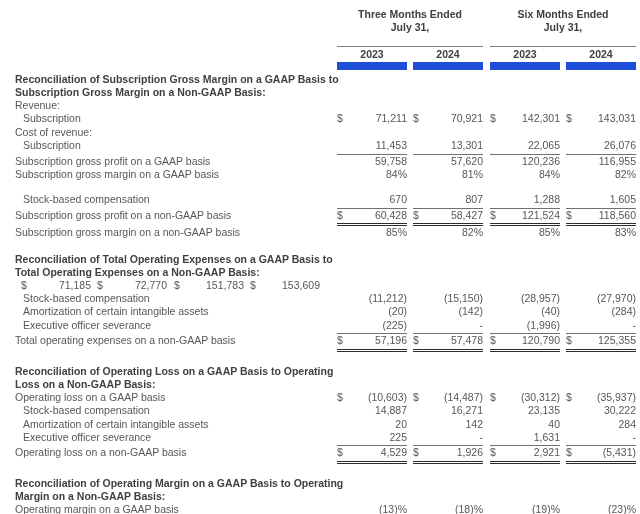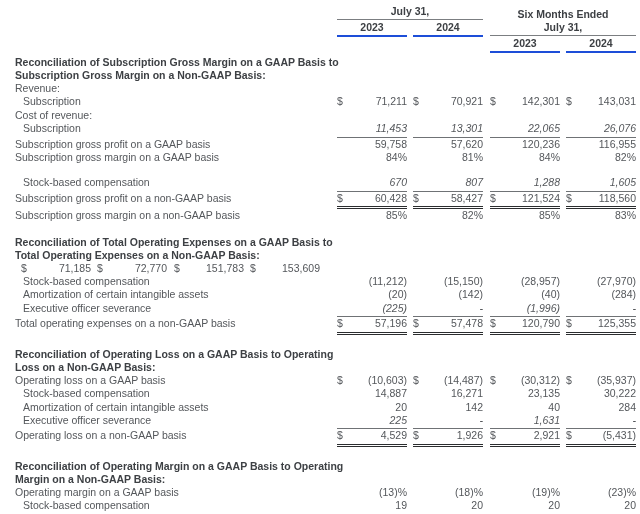--- a/index.html
+++ b/index.html
@@ -11,52 +11,53 @@
   }
   .doc { padding: 5px 9px 0 15px; width: 640px; }
 
   
   .head { display: flex; }
   .head-spacer { width: 316px; flex: none; }
   .col-group { width: 146px; flex: none; margin-left: 6px; text-align: center;
                font-weight: bold; color: #3d4044; }
   .col-group.g2 { margin-left: 7px; }
   .group-title { line-height: 13px; padding-top: 3px; }
-  .group-sub { line-height: 12px; padding-bottom: 2px; border-bottom: 1px solid #7b7e81; }
+  .group-sub { line-height: 12px; padding-bottom: 13px; border-bottom: 1px solid #7b7e81; }
   .years { display: flex; padding-top: 1px; }
   .year { width: 70px; flex: none; line-height: 13px; padding-bottom: 1px;
-          border-bottom: 2px solid #1d4ed8; text-align: center; }
+          border-bottom: 8px solid #1d4ed8; text-align: center; }
   .year + .year { margin-left: 6px; }
 
   
   .section { margin-top: 13px; }
   .section.first { margin-top: 3px; }
   .sec-heading { width: 330px; font-weight: bold; color: #3d4044; line-height: 13px; }
 
   
   .row { display: flex; }
   .lbl { width: 316px; flex: none; line-height: 13.4px; }
   .lbl.ind { padding-left: 8px; }
   .val { width: 70px; flex: none; margin-left: 6px; display: flex;
          justify-content: space-between; line-height: 13.4px; }
   .val.grp { margin-left: 7px; }
   .val .num { margin-left: auto; white-space: pre; }
-  .val.u1 { border-bottom: 1px solid #6f7275; padding-bottom: 1px; font-style: italic; }
+  .val.u1 { border-bottom: 1px solid #6f7275; padding-bottom: 1px; }
   .val.u2 { border-bottom: 3px double #2b2d2f; padding-bottom: 1px; }
   .spacer-row { width: 100%; }
 </style>
 </head>
 <body>
 
 <div class="doc">
 
   <div class="head">
     <div class="head-spacer"></div>
 
     <div class="col-group g1">
+      <div class="group-title">Three Months Ended</div>
       <div class="group-sub">July 31,</div>
       <div class="years">
         <div class="year">2023</div>
         <div class="year">2024</div>
       </div>
     </div>
 
     <div class="col-group g2">
       <div class="group-title">Six Months Ended</div>
       <div class="group-sub">July 31,</div>

